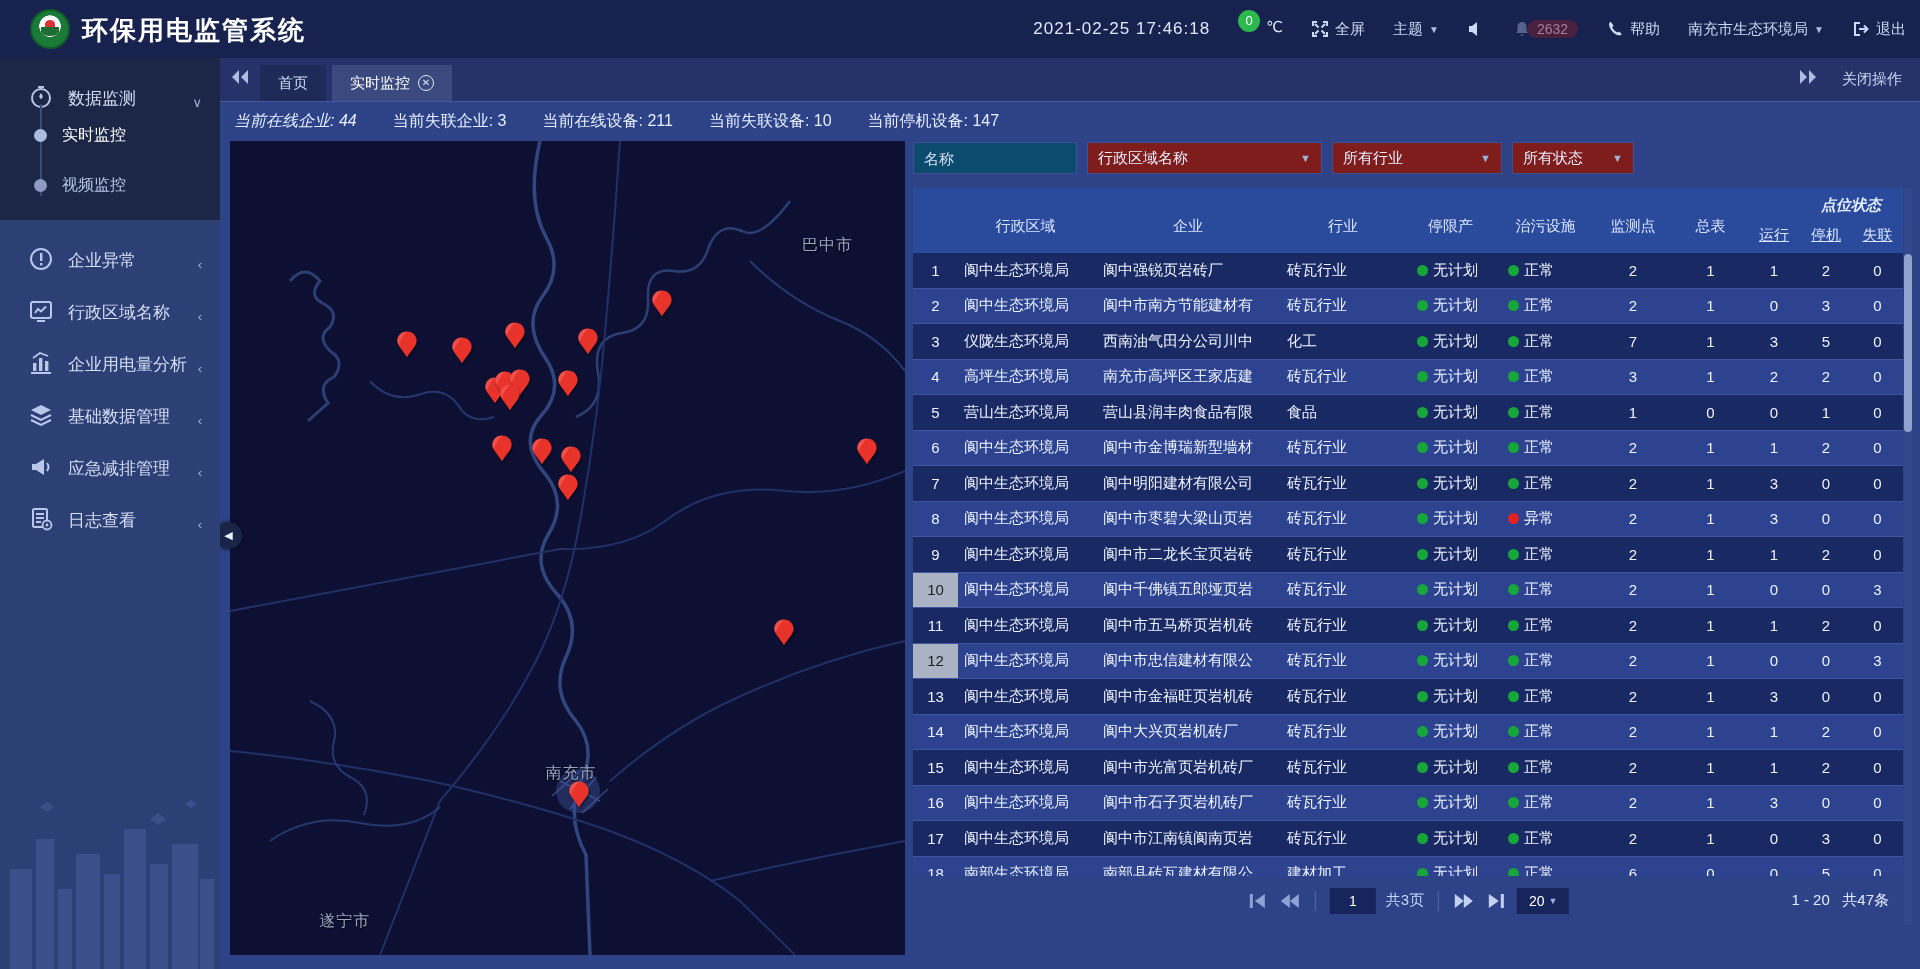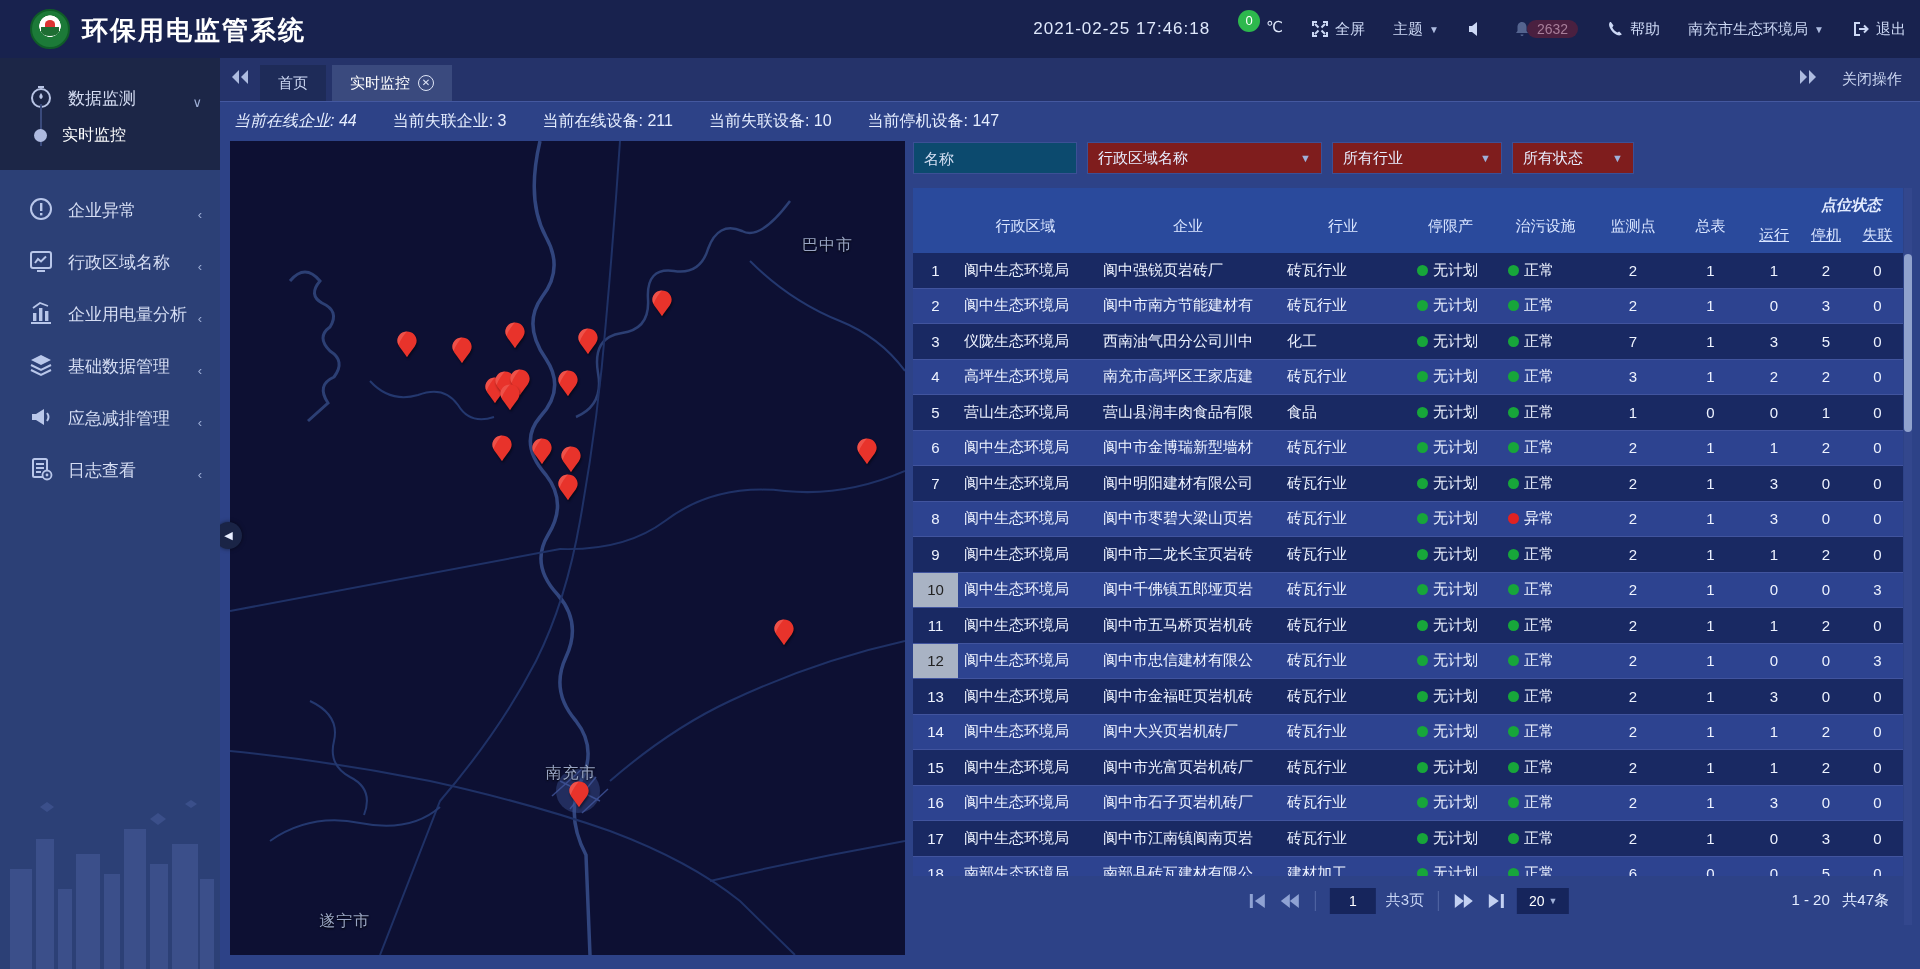--- a/index.html
+++ b/index.html
@@ -184,20 +184,24 @@
                 <path d="M10 3 L16 3" stroke="#c9d6f7" stroke-width="2"></path>
               </svg></span>
             <span>数据监测</span>
             <span class="chev">∨</span>
           </div>
           <div class="side-sub">
             <div class="vline"></div>
             <div class="sub-item active">
               <span class="dot"></span>
               <span>实时监控</span>
+            </div>
+            <div class="sub-item">
+              <span class="dot"></span>
+              <span>视频监控</span>
             </div>
           </div>
         </div>
         <div>
           <div class="side-item">
             <span class="mi"><svg viewBox="0 0 26 26">
                 <circle cx="13" cy="13" r="10" fill="none" stroke="#c9d6f7" stroke-width="2"></circle>
                 <rect x="12" y="7" width="2.4" height="8" fill="#c9d6f7"></rect>
                 <rect x="12" y="17" width="2.4" height="2.4" fill="#c9d6f7"></rect>
               </svg></span>

